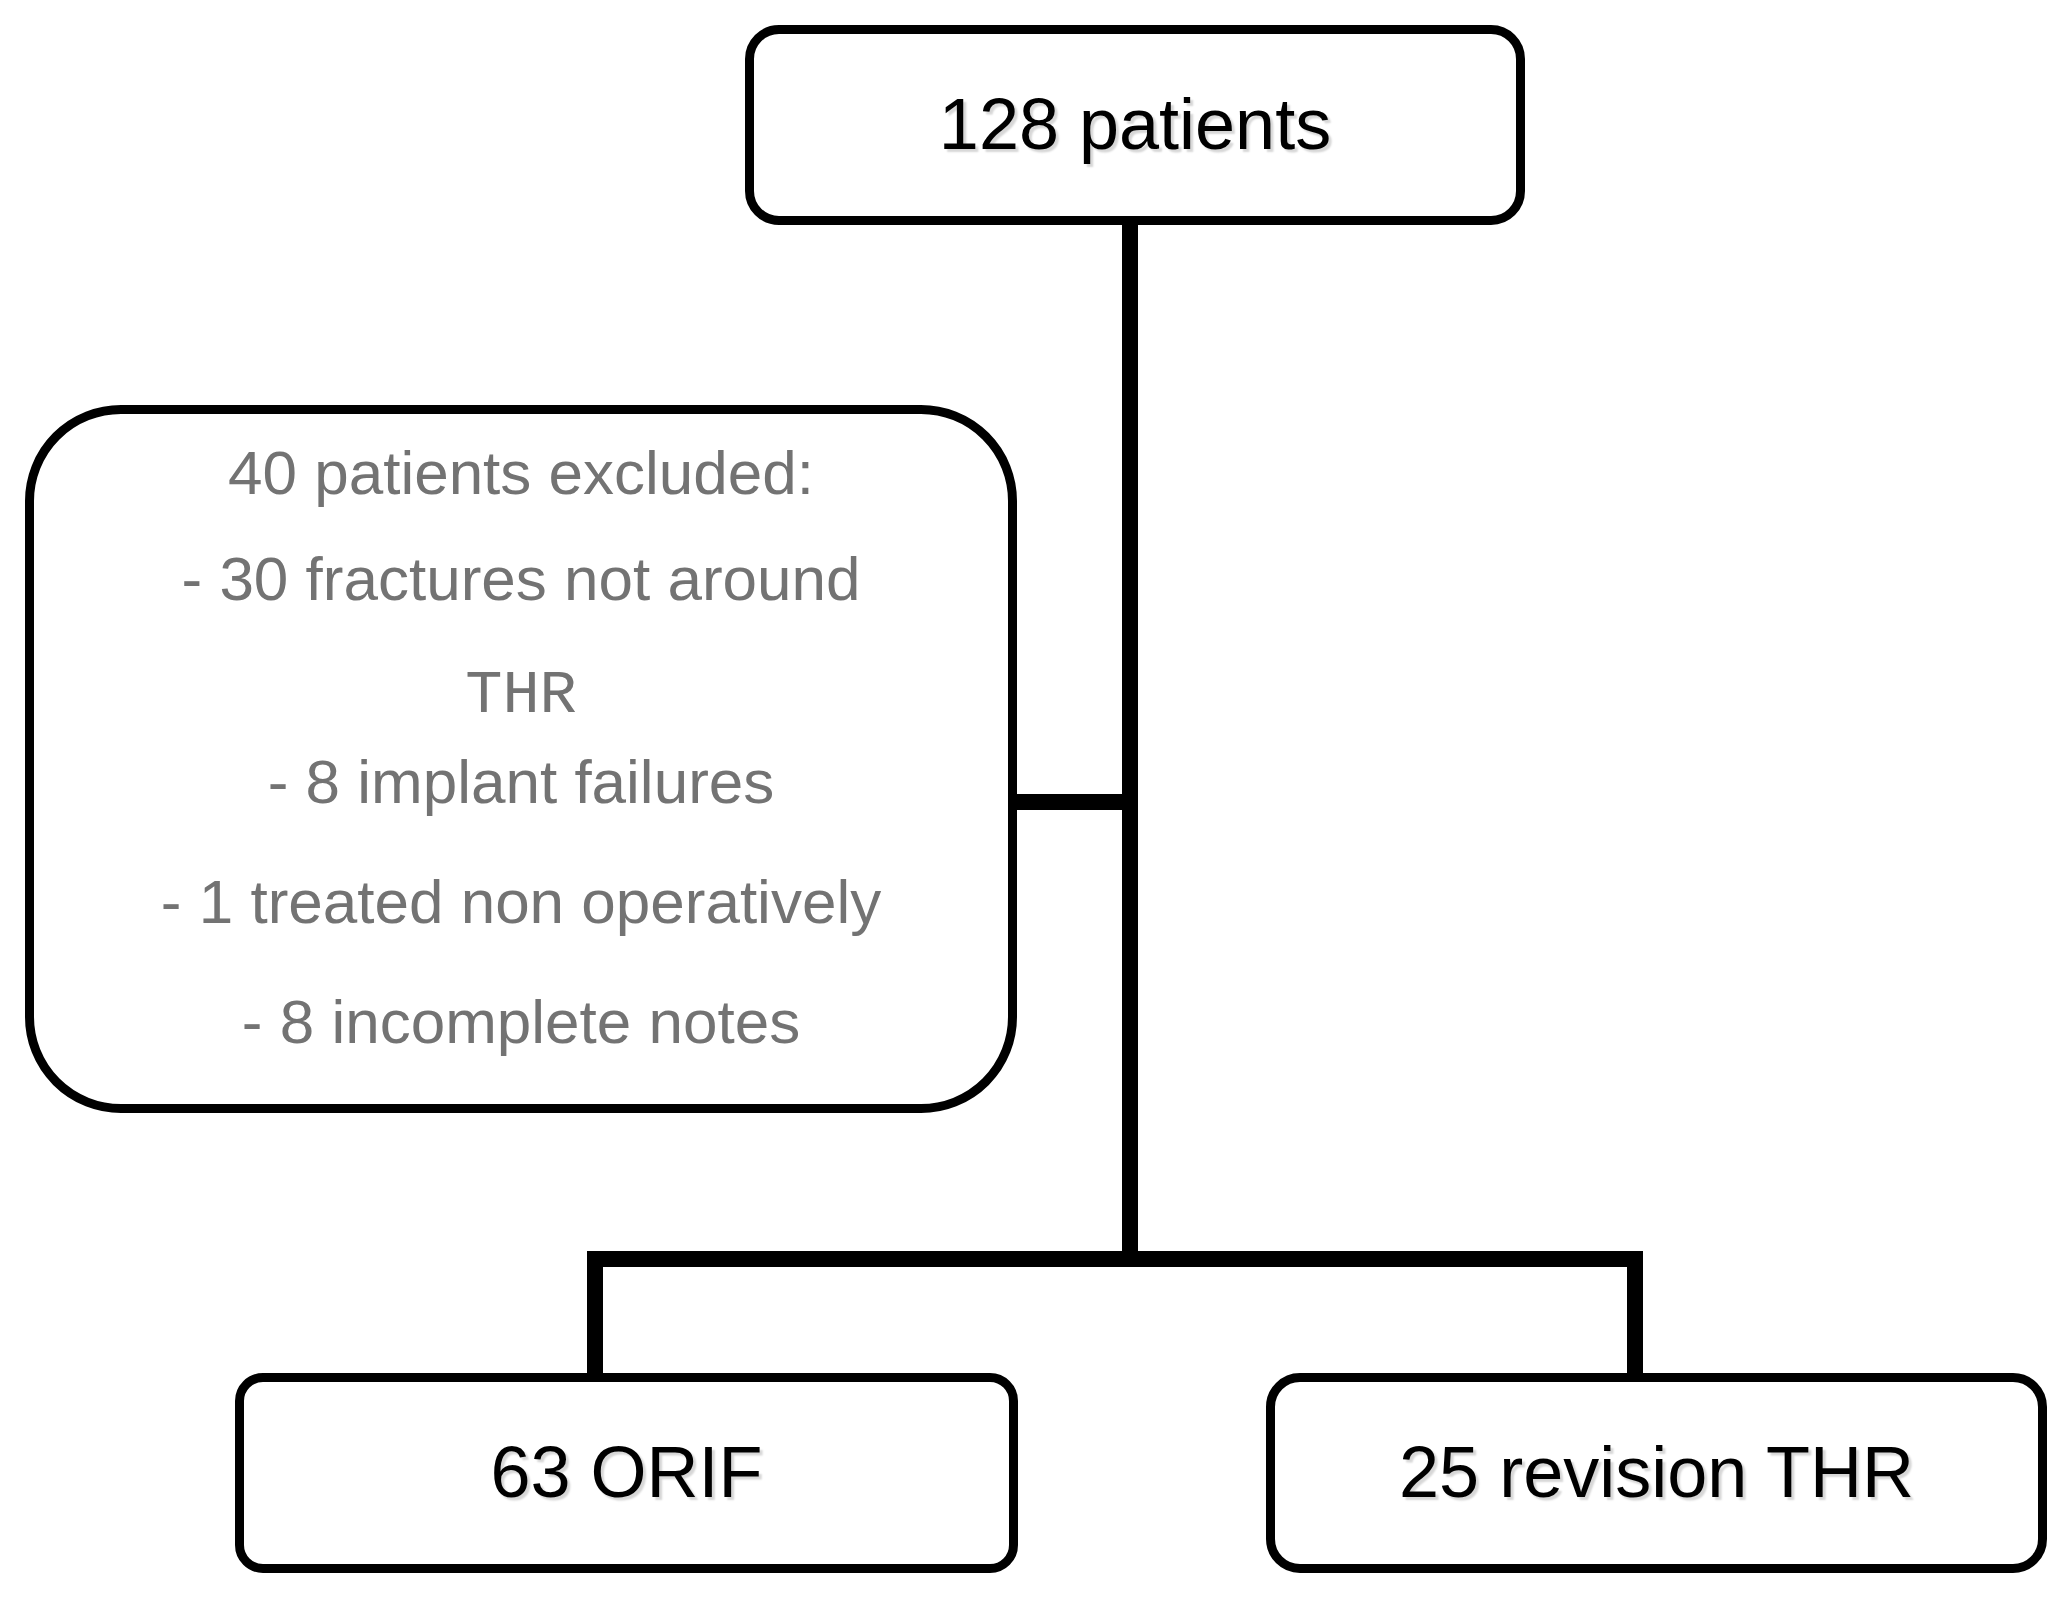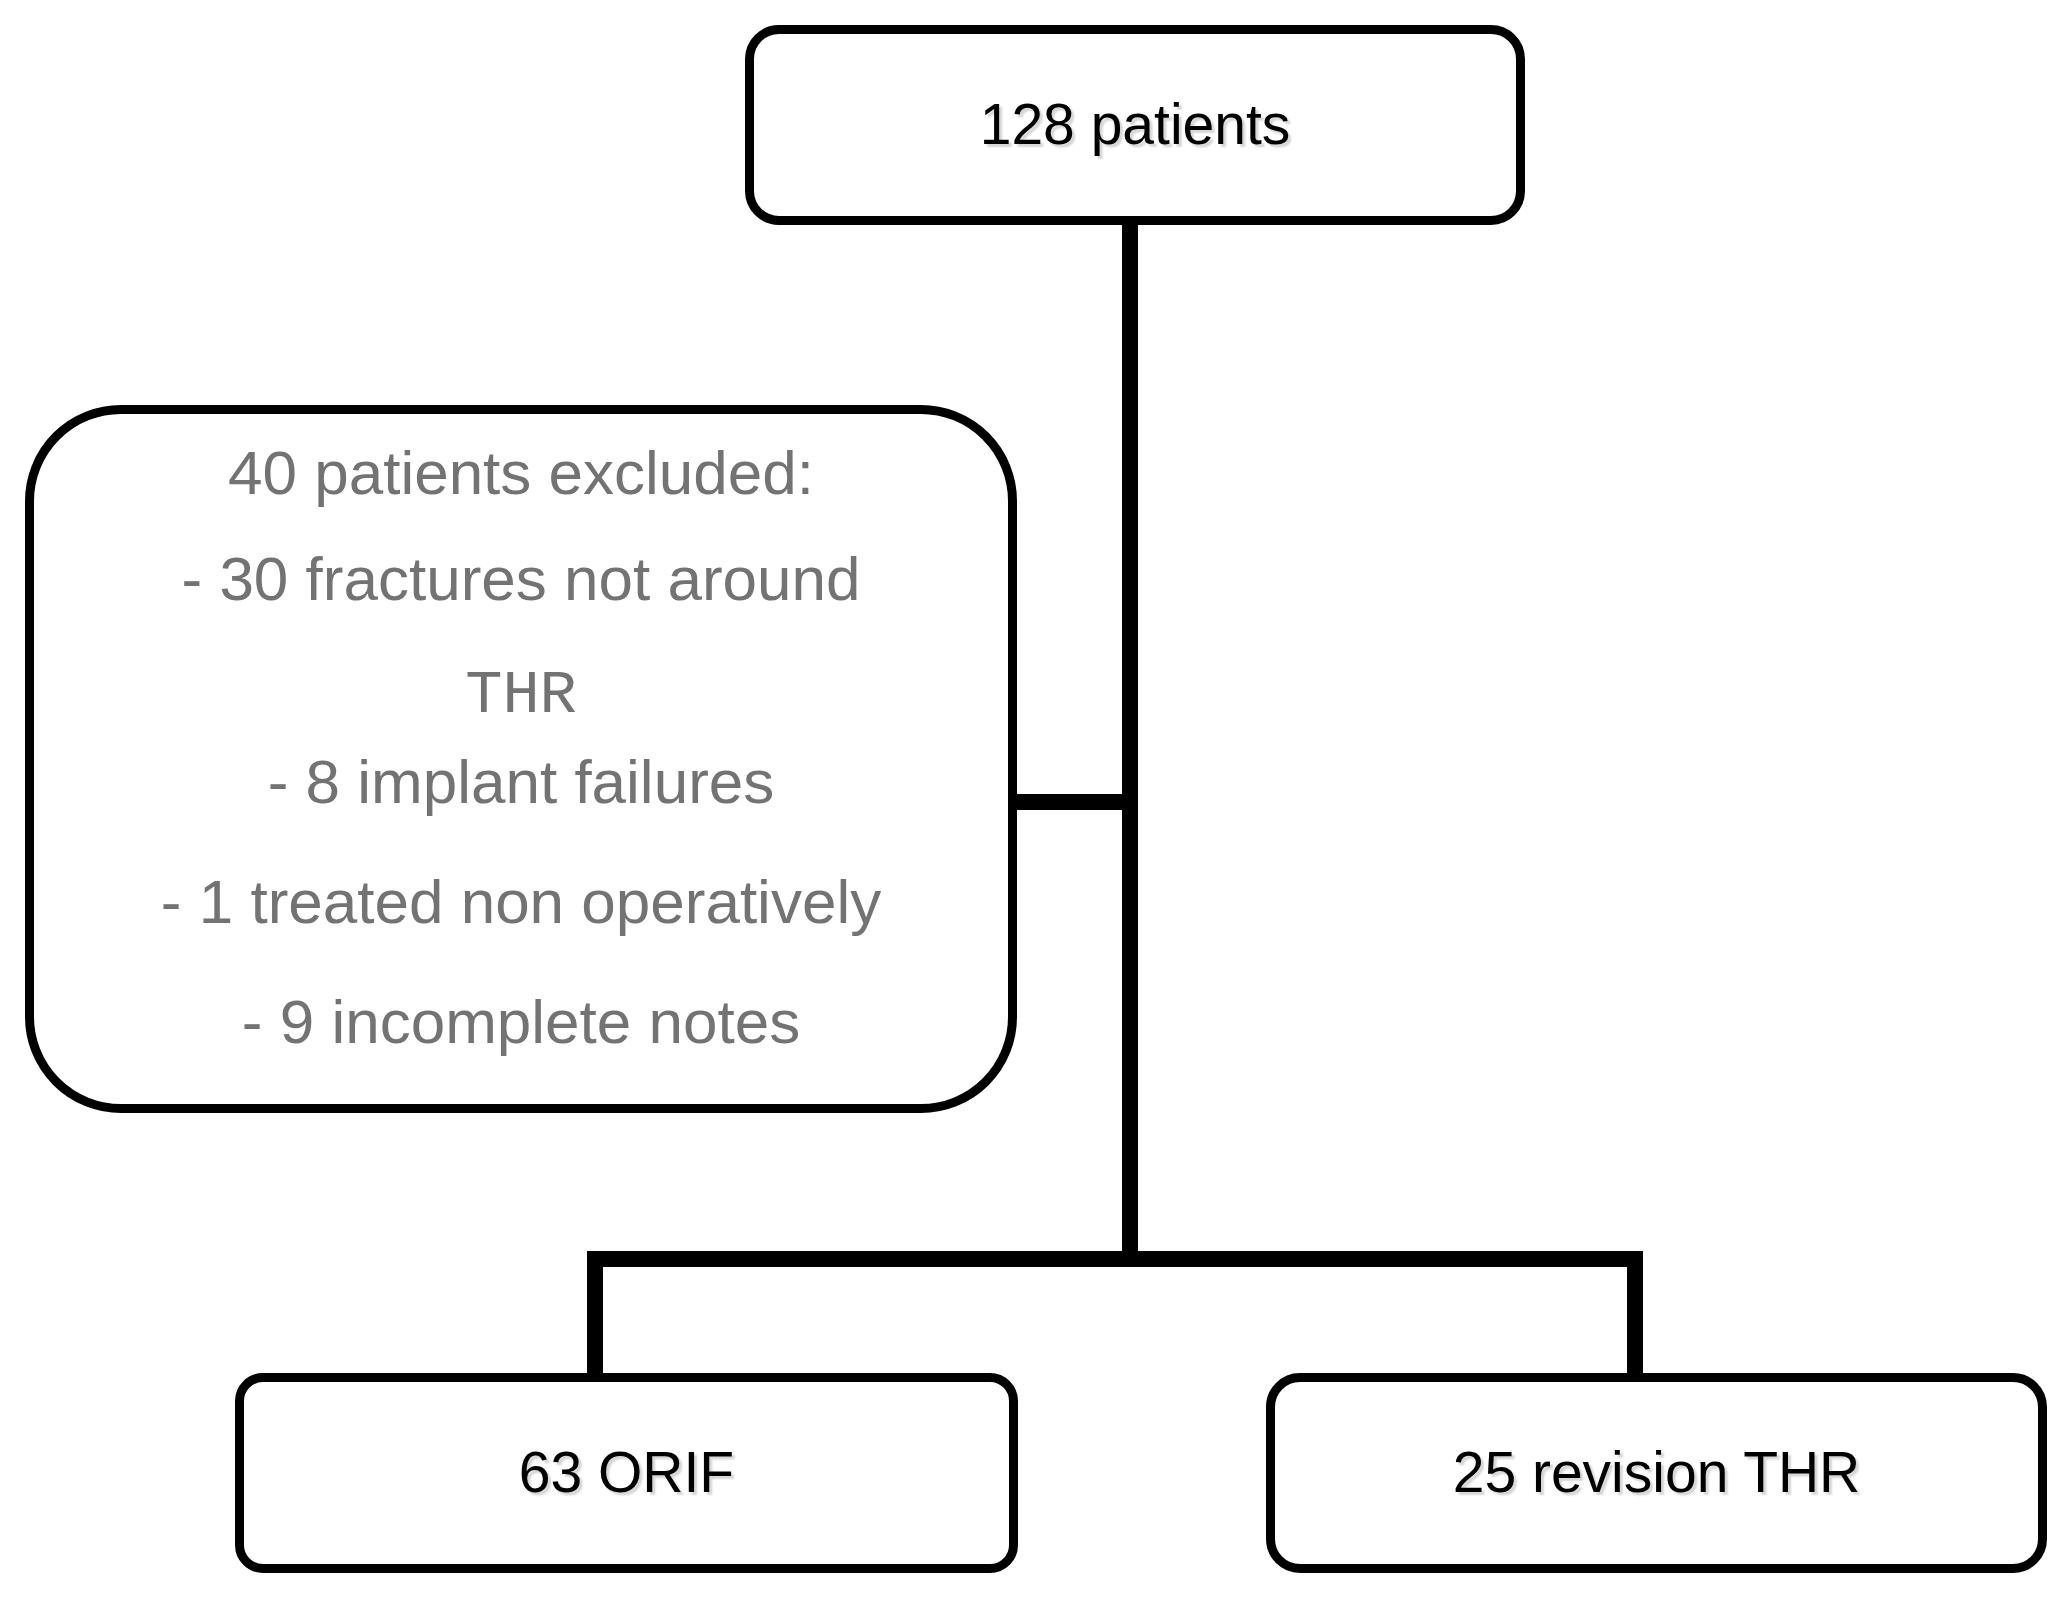--- a/index.html
+++ b/index.html
@@ -53,21 +53,21 @@
   }
   #node-revision {
     left: 1247px;
     top: 1373px;
     width: 781px;
     height: 200px;
     border-radius: 34px;
     margin-left: 19px;
   }
   .node-label {
-    font-size: 57px;
+    font-size: 72px;
     line-height: 1.05;
     color: #000000;
     text-align: center;
     white-space: nowrap;
     text-shadow: 3px 3px 2px rgba(0,0,0,0.16);
   }
   .excluded-line {
     font-size: 62px;
     line-height: 1.0;
     color: #737373;
@@ -134,21 +134,21 @@
   <div class="node-box" id="node-total">
     <div class="node-label">128 patients</div>
   </div>
 
   <div class="node-box" id="node-excluded">
     <div class="excluded-line l0">40 patients excluded:</div>
     <div class="excluded-line l1">- 30 fractures not around</div>
     <div class="excluded-line l2">THR</div>
     <div class="excluded-line l3">- 8 implant failures</div>
     <div class="excluded-line l4">- 1 treated non operatively</div>
-    <div class="excluded-line l4">- 9 incomplete notes</div>
+    <div class="excluded-line l4">- 8 incomplete notes</div>
   </div>
 
   <div class="node-box" id="node-orif">
     <div class="node-label">63 ORIF</div>
   </div>
 
   <div class="node-box" id="node-revision">
     <div class="node-label">25 revision THR</div>
   </div>
 

